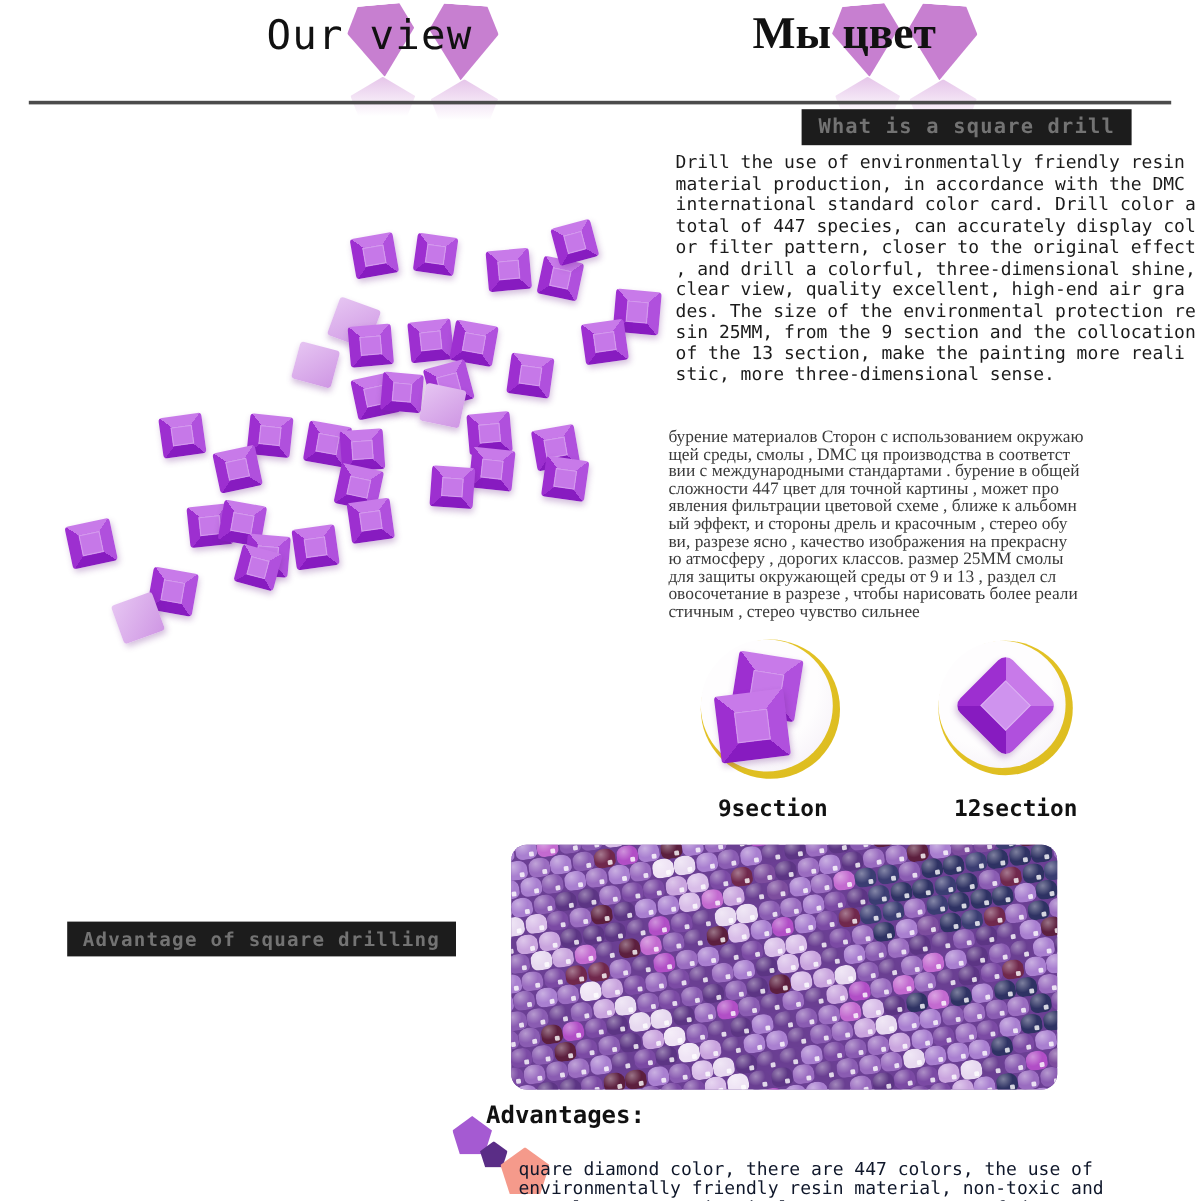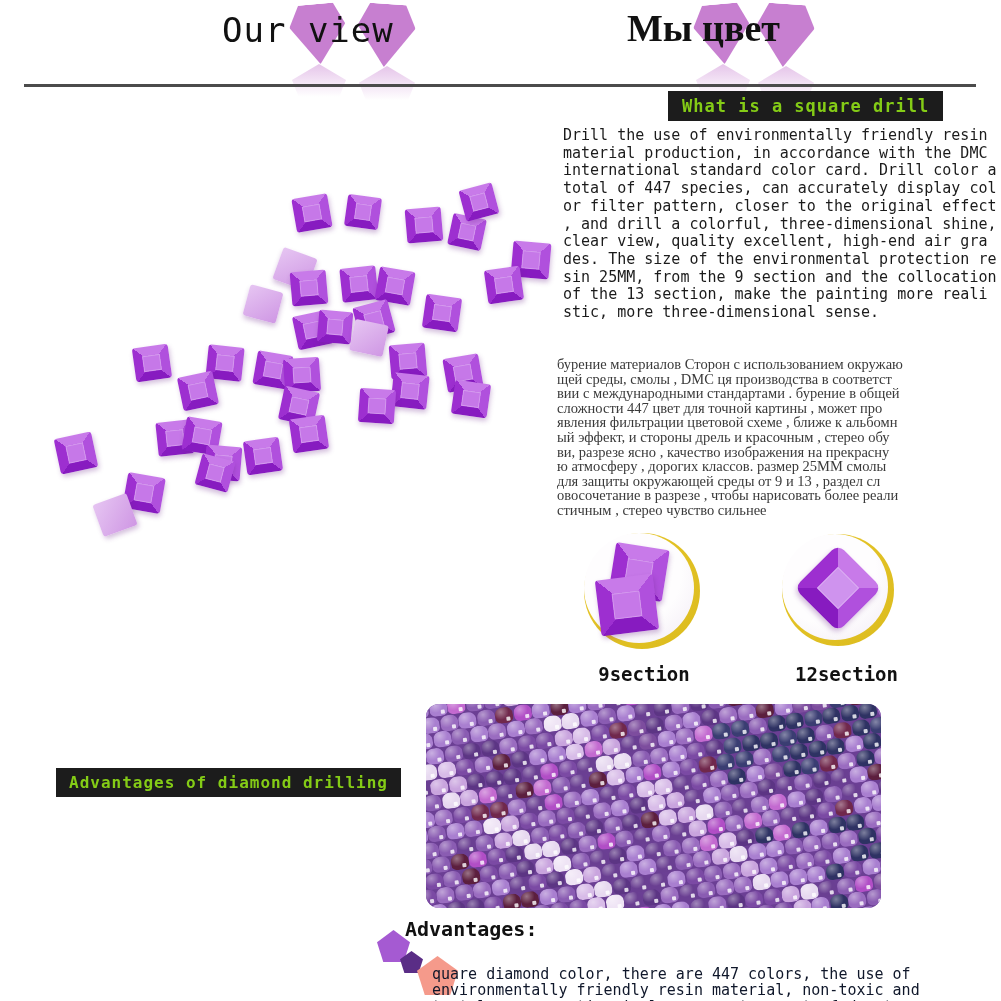--- a/index.html
+++ b/index.html
@@ -21,21 +21,21 @@
   .refl{position:absolute;z-index:0;
         clip-path:polygon(50% 0,100% 38%,81% 100%,19% 100%,0 38%);
         background:linear-gradient(to bottom,rgba(199,127,208,.45),rgba(199,127,208,0) 78%);}
   .refl.r-en1{left:292px;top:64px;width:54px;height:42px;}
   .refl.r-en2{left:359px;top:66px;width:56px;height:44px;}
   .refl.r-ru1{left:696px;top:64px;width:54px;height:42px;}
   .refl.r-ru2{left:758px;top:66px;width:56px;height:44px;}
   .divider{left:24px;top:84px;width:952px;height:3px;background:#4b4b4b;z-index:3;}
 
   
-  .hbox{position:absolute;background:#1c1c1c;color:#84cc16;z-index:2;white-space:nowrap;}
+  .hbox{position:absolute;background:#1c1c1c;color:#737373;z-index:2;white-space:nowrap;}
   .hbox.what{left:668px;top:91px;font-size:17px;font-weight:bold;padding:5px 14px;letter-spacing:1px;}
   .hbox.chto{left:645px;top:325px;font-size:23px;font-weight:bold;padding:1px 18px 4px;
              font-family:"Liberation Serif",serif;letter-spacing:1px;}
   .hbox.adv{left:56px;top:768px;font-size:16px;font-weight:bold;padding:5px 13px;letter-spacing:1px;}
 
   
   .para-en{left:563px;top:127px;width:445px;font-size:15px;line-height:17.7px;
            white-space:pre-line;color:#1b1b1b;z-index:2;}
   .para-ru{left:557px;top:357px;width:452px;font-size:14.5px;line-height:14.6px;
            white-space:pre-line;color:#3a3a3a;z-index:2;font-family:"Liberation Serif",serif;}
@@ -181,21 +181,21 @@
   <div class="drill" style="left:598px;top:577px;width:58px;height:56px;transform:rotate(-7deg);z-index:2;"></div>
 
   <div class="circ c2">
     <div class="circ-inner"></div>
   </div>
   <div class="drill diamond" style="left:807px;top:557px;width:62px;height:62px;transform:rotate(45deg);z-index:2;"></div>
 
   <div class="sec-label l9 mono">9section</div>
   <div class="sec-label l12 mono">12section</div>
 
-  <div class="hbox adv mono">Advantages of diamond drilling</div>
+  <div class="hbox adv mono">Advantage of square drilling</div>
 
   <div class="abs texture">
     <div class="tex-grid" id="tex-grid">
         <div class="tex-tile" style="left: 37px; top: 0px; background: radial-gradient(circle at 35% 28%, rgba(255, 255, 255, 0.38), rgba(255, 255, 255, 0) 48%), rgb(169, 127, 208);"></div>
         <div class="tex-tile" style="left: 55.5px; top: 0px; background: radial-gradient(circle at 35% 28%, rgba(255, 255, 255, 0.38), rgba(255, 255, 255, 0) 48%), rgb(169, 127, 208);"></div>
         <div class="tex-tile" style="left: 74px; top: 0px; background: radial-gradient(circle at 35% 28%, rgba(255, 255, 255, 0.38), rgba(255, 255, 255, 0) 48%), rgb(195, 106, 208);"></div>
         <div class="tex-tile" style="left: 92.5px; top: 0px; background: radial-gradient(circle at 35% 28%, rgba(255, 255, 255, 0.38), rgba(255, 255, 255, 0) 48%), rgb(138, 92, 178);"></div>
         <div class="tex-tile" style="left: 111px; top: 0px; background: radial-gradient(circle at 35% 28%, rgba(255, 255, 255, 0.38), rgba(255, 255, 255, 0) 48%), rgb(138, 92, 178);"></div>
         <div class="tex-tile" style="left: 129.5px; top: 0px; background: radial-gradient(circle at 35% 28%, rgba(255, 255, 255, 0.38), rgba(255, 255, 255, 0) 48%), rgb(216, 188, 232);"></div>
         <div class="tex-tile" style="left: 148px; top: 0px; background: radial-gradient(circle at 35% 28%, rgba(255, 255, 255, 0.38), rgba(255, 255, 255, 0) 48%), rgb(231, 217, 240);"></div>

